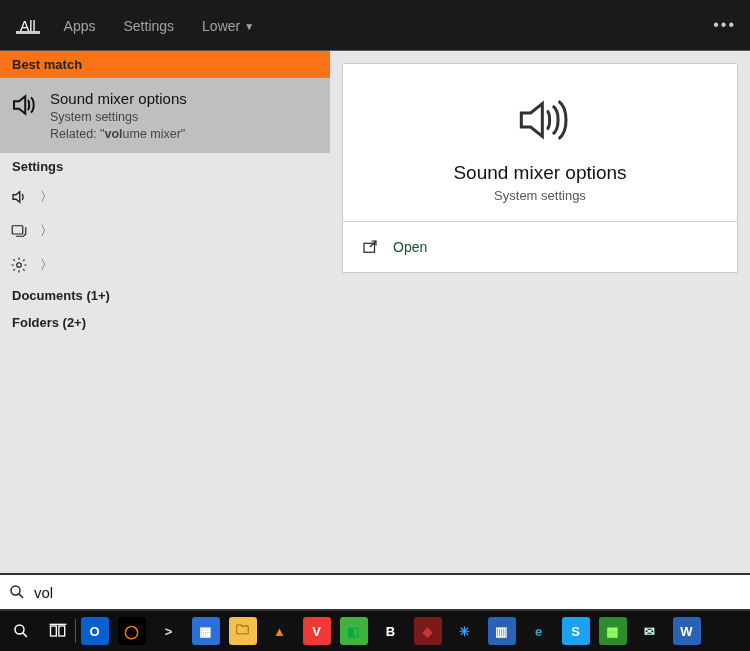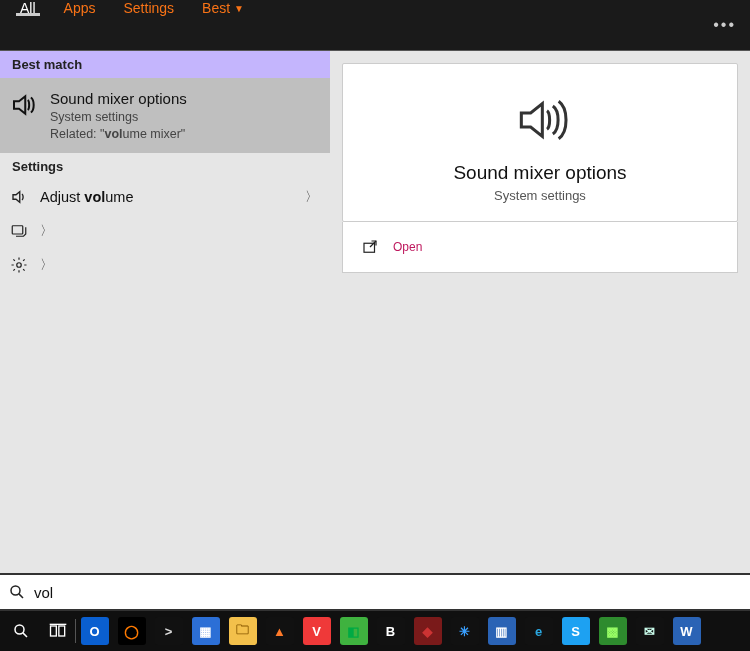--- a/index.html
+++ b/index.html
@@ -2,42 +2,42 @@
 <html><head>
 <meta charset="utf-8">
 <style>
   * { box-sizing: border-box; margin: 0; padding: 0; }
   html, body { width: 750px; height: 651px; overflow: hidden; font-family: "Segoe UI", Arial, sans-serif; background: #000; }
   body { display: flex; flex-direction: column; }
 
   
   .tabs {
     height: 50px; width: 100%; background: #1a1a1a; color: #fff;
-    display: flex; align-items: flex-start; padding: 0 6px; position: relative;
+    display: flex; align-items: flex-end; padding: 16px 6px; position: relative;
   }
   .tab {
     padding: 0 14px; display: flex; align-items: center; font-size: 14px;
-    color: #f97316; cursor: pointer; position: relative;
+    color: #a3a3a3; cursor: pointer; position: relative;
   }
   .tab.active { color: #fff; }
   .tab.active::after {
     content:""; position:absolute; left:10px; right:10px; bottom:0; height:3px;
     background:#d64a2b; 
     background:#ccc;
   }
   .tab .chev { margin-left:4px; font-size:10px; }
   .dots { position:absolute; right:14px; top:0; height:50px; display:flex; align-items:center; color:#ccc; letter-spacing:2px; font-size:16px; cursor:pointer; }
 
   
   .main { flex:1; display:flex; background:#e6e6e6; border-top:1px solid #555; }
 
   
   .left { width:330px; background:#e6e6e6; display:flex; flex-direction:column; }
   .sect-header { padding:6px 12px; font-size:13px; font-weight:600; color:#222; }
-  .best { background:#c4b5fd; }
+  .best { background:#f97316; }
 
   .result-best {
     background:#bfbfbf; display:flex; padding:12px 12px 12px 8px; gap:10px;
     cursor:pointer;
   }
   .result-best .icon { width:32px; display:flex; align-items:flex-start; justify-content:center; color:#111; }
   .result-best .texts { flex:1; }
   .result-best .title { font-size:15px; color:#111; }
   .result-best .sub { font-size:12.5px; color:#444; margin-top:3px; }
   .result-best .rel { font-size:12.5px; color:#444; margin-top:3px; }
@@ -58,21 +58,21 @@
     display:flex; flex-direction:column; align-items:center; padding:28px 10px 18px 10px;
   }
   .preview-title { font-size:19px; color:#111; margin-top:14px; }
   .preview-sub { font-size:13px; color:#555; margin-top:4px; }
   .preview-actions {
     background:#fff; margin:0 12px; border:1px solid #ccc; border-top:none;
     padding:8px 18px;
   }
   .action-row { display:flex; align-items:center; gap:14px; padding:8px 0; cursor:pointer; }
   .action-row .ai { width:18px; height:18px; color:#222; display:flex; align-items:center; justify-content:center; }
-  .action-row .al { font-size:12px; color:#be185d; }
+  .action-row .al { font-size:14px; color:#14532d; }
 
   
   .search-bar {
     height:38px; background:#fff; border:2px solid #333; border-left:none; border-right:none;
     display:flex; align-items:center; padding:0 8px; gap:8px;
   }
   .search-bar .sicon { color:#222; }
   .search-bar input {
     border:none; outline:none; font-size:15px; flex:1; background:transparent; color:#111;
   }
@@ -101,21 +101,21 @@
   <div class="tab active">
       <span>All</span>
     </div>
   <div class="tab">
       <span>Apps</span>
     </div>
   <div class="tab">
       <span>Settings</span>
     </div>
   <div class="tab">
-    <span>Best</span>
+    <span>Lower</span>
     <span class="chev">▼</span>
   </div>
   <div class="dots">•••</div>
 </div>
 
 <div class="main">
 
   <div class="left">
     <div class="sect-header best">Best match</div>
 
@@ -138,23 +138,20 @@
 
     <div class="sect-header">Settings</div>
 
     <div class="row">
       <div class="ico">
         <svg width="18" height="18" viewBox="0 0 24 24" fill="none" stroke="currentColor" stroke-width="1.8">
           <path d="M4 9v6h4l5 4V5L8 9H4z"></path>
             <path d="M16 8c2 1.5 2 6.5 0 8"></path>
         </svg>
       </div>
-      <div class="txt">
-        <span>Adjust </span><b class="hl">vol</b><span>ume</span>
-      </div>
       <div class="arrow">〉</div>
     </div>
 
     <div class="row multi">
       <div class="ico">
         <svg width="18" height="18" viewBox="0 0 24 24" fill="none" stroke="currentColor" stroke-width="1.6">
           <rect x="3" y="5" width="14" height="11" rx="1"></rect>
             <path d="M8 19h10l3-3V7"></path>
         </svg>
       </div>
@@ -164,20 +161,22 @@
     <div class="row">
       <div class="ico">
         <svg width="18" height="18" viewBox="0 0 24 24" fill="none" stroke="currentColor" stroke-width="1.6">
           <circle cx="12" cy="12" r="3"></circle>
           <path d="M12 2v3M12 19v3M2 12h3M19 12h3M4.5 4.5l2 2M17.5 17.5l2 2M19.5 4.5l-2 2M6.5 17.5l-2 2"></path>
         </svg>
       </div>
       <div class="arrow">〉</div>
     </div>
 
+    <div class="sect-header">Documents (1+)</div>
+    <div class="sect-header">Folders (2+)</div>
   </div>
 
   <div class="right">
     <div class="preview-card">
       <div>
         <svg width="70" height="56" viewBox="0 0 24 24" fill="none" stroke="#333" stroke-width="1.3">
           <path d="M4 9v6h4l5 4V5L8 9H4z"></path>
           <path d="M15 8c1.5 1 1.5 7 0 8"></path>
           <path d="M17.5 6c3 2 3 10 0 12"></path>
           <path d="M20 4c4.2 3 4.2 13 0 16"></path>

